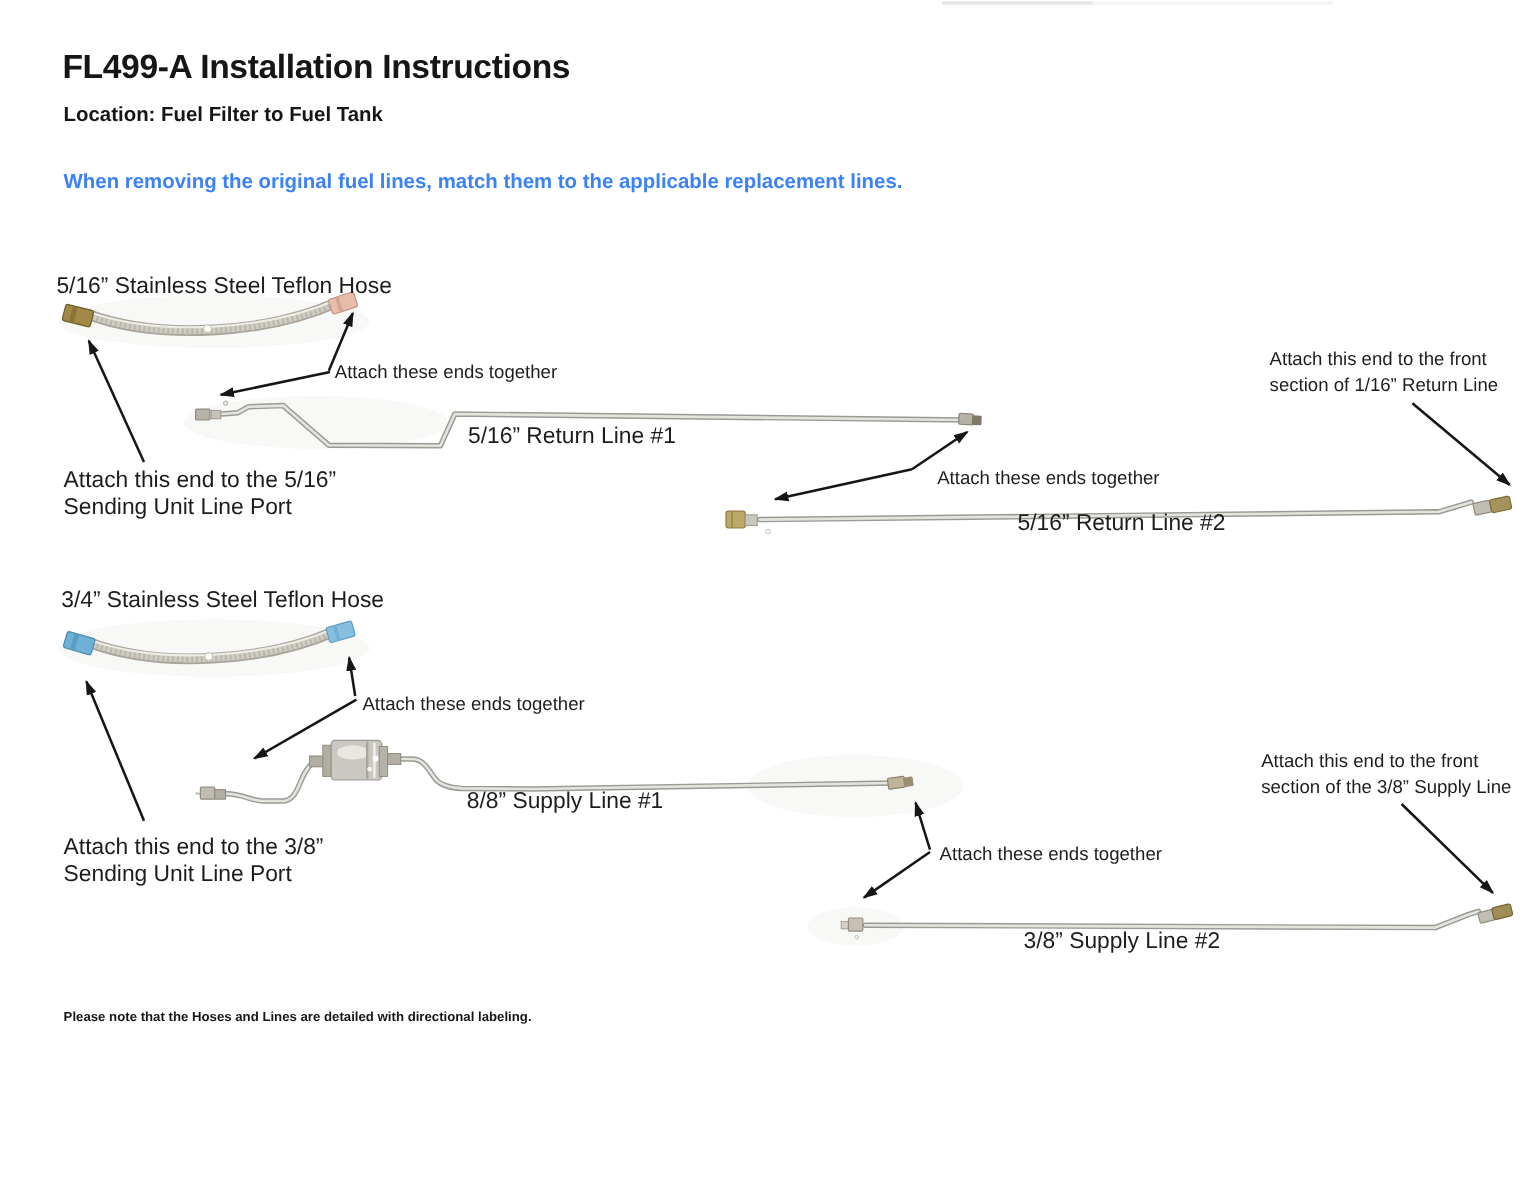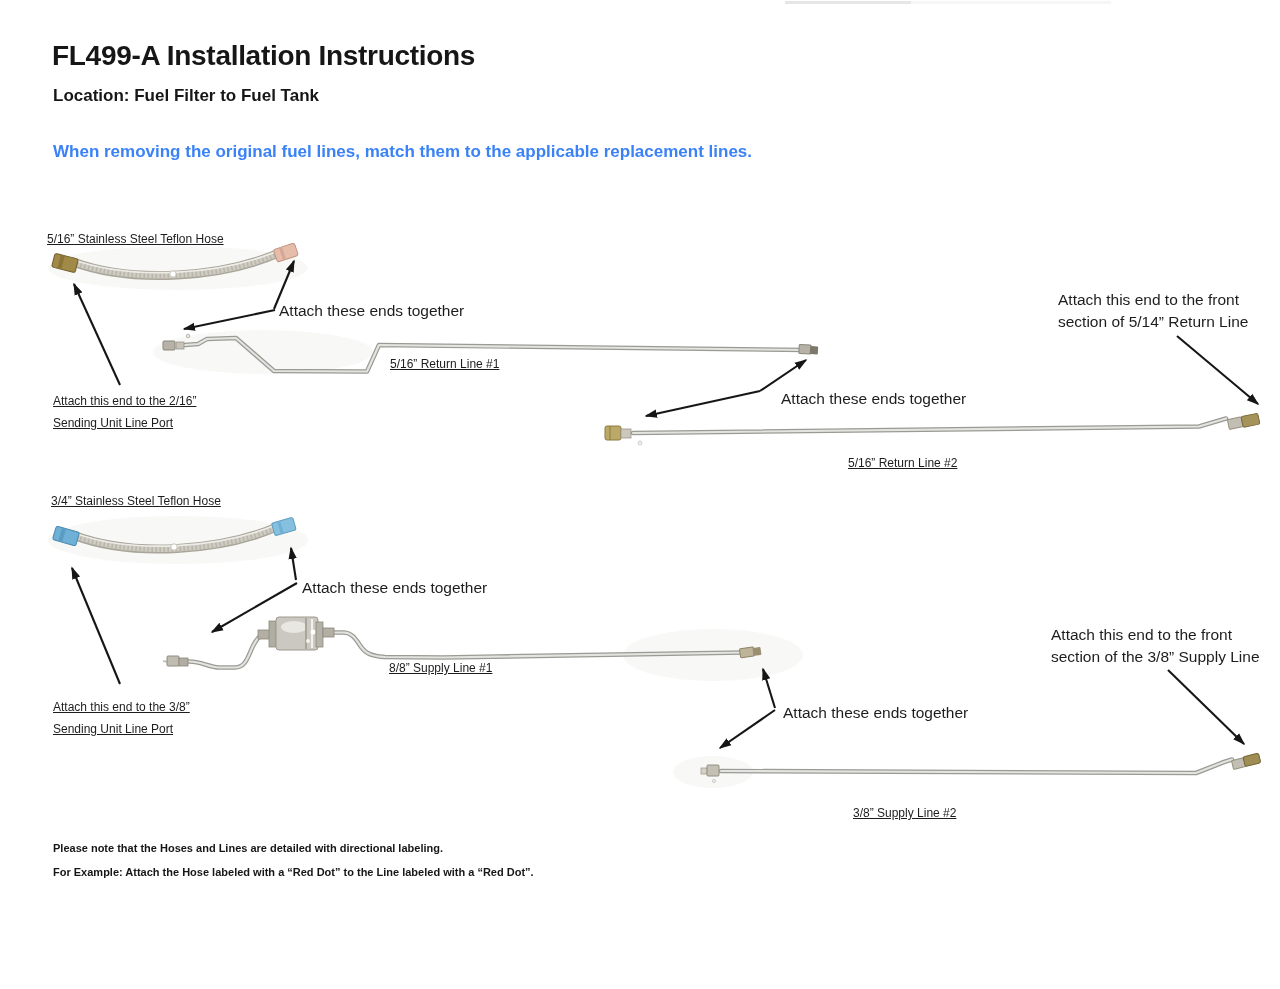--- a/index.html
+++ b/index.html
@@ -3,21 +3,21 @@
 <meta charset="utf-8">
 <style>
   html,body{margin:0;padding:0;background:#ffffff;}
   .page{
     position:relative;width:1280px;height:989px;background:#ffffff;overflow:hidden;
     font-family:"Liberation Sans",sans-serif;color:#1c1c1c;margin-left:13px;
   }
   .gfx{position:absolute;left:0;top:0;}
   .lbl{position:absolute;font-size:15.5px;line-height:18px;color:#1d1d1d;white-space:nowrap;}
   .lbl.two{line-height:22px;}
-  .sz16{font-size:12px;text-decoration:underline;}
+  .sz16{font-size:19px;}
   .ttl{position:absolute;left:39px;top:40px;font-size:28px;font-weight:700;letter-spacing:-0.3px;color:#161616;white-space:nowrap;}
   .sub{position:absolute;left:40px;top:86px;font-size:17px;font-weight:700;color:#161616;white-space:nowrap;text-align:center;}
   .intro{position:absolute;left:40px;top:142px;font-size:17px;font-weight:700;color:#3b82f6;white-space:nowrap;}
   .note{position:absolute;left:40px;top:836px;font-size:11px;font-weight:700;line-height:24px;color:#161616;white-space:nowrap;}
   .tube-out{fill:none;stroke:#9b9b95;stroke-width:4.6;stroke-linejoin:round;stroke-linecap:round;}
   .tube-in{fill:none;stroke:#e3e3df;stroke-width:2.2;stroke-linejoin:round;stroke-linecap:round;}
   .hose-out{fill:none;stroke:#a9a59a;stroke-width:9;stroke-linecap:round;}
   .hose-mid{fill:none;stroke:#cfccc3;stroke-width:6;stroke-linecap:round;}
   .hose-braid{fill:none;stroke:#b9b5aa;stroke-width:6;stroke-dasharray:1.5 2.5;}
   .hose-hi{fill:none;stroke:#edece7;stroke-width:1.8;}
@@ -164,43 +164,42 @@
     </g>
   </svg>
 
   <div class="ttl">FL499-A Installation Instructions</div>
   <div class="sub">Location: Fuel Filter to Fuel Tank</div>
   <div class="intro">When removing the original fuel lines, match them to the applicable replacement lines.</div>
 
   <div class="lbl sz16" style="left:34px;top:230px;">5/16” Stainless Steel Teflon Hose</div>
   <div class="lbl" style="left:266px;top:302px;">Attach these ends together</div>
   <div class="lbl two sz16" style="left:40px;top:390px;">
-    <div>Attach this end to the 2/16”</div>
+    <div>Attach this end to the 5/16”</div>
     <div>Sending Unit Line Port</div>
   </div>
   <div class="lbl sz16" style="left:377px;top:355px;">5/16” Return Line #1</div>
   <div class="lbl" style="left:768px;top:390px;">Attach these ends together</div>
-  <div class="lbl sz16" style="left:835px;top:454px;">5/16” Return Line #2</div>
+  <div class="lbl sz16" style="left:835px;top:428px;">5/16” Return Line #2</div>
   <div class="lbl two" style="left:1045px;top:289px;">
     <div>Attach this end to the front</div>
-    <div>section of 5/14” Return Line</div>
+    <div>section of 1/16” Return Line</div>
   </div>
 
   <div class="lbl sz16" style="left:38px;top:492px;">3/4” Stainless Steel Teflon Hose</div>
   <div class="lbl" style="left:289px;top:579px;">Attach these ends together</div>
   <div class="lbl two sz16" style="left:40px;top:696px;">
     <div>Attach this end to the 3/8”</div>
     <div>Sending Unit Line Port</div>
   </div>
   <div class="lbl sz16" style="left:376px;top:659px;">8/8” Supply Line #1</div>
   <div class="lbl" style="left:770px;top:704px;">Attach these ends together</div>
-  <div class="lbl sz16" style="left:840px;top:804px;">3/8” Supply Line #2</div>
+  <div class="lbl sz16" style="left:840px;top:776px;">3/8” Supply Line #2</div>
   <div class="lbl two" style="left:1038px;top:624px;">
     <div>Attach this end to the front</div>
     <div>section of the 3/8” Supply Line</div>
   </div>
 
   <div class="note">
     <div>Please note that the Hoses and Lines are detailed with directional labeling.</div>
-    <div>For Example: Attach the Hose labeled with a “Red Dot” to the Line labeled with a “Red Dot”.</div>
   </div>
 
 </div>
 
 </body></html>

